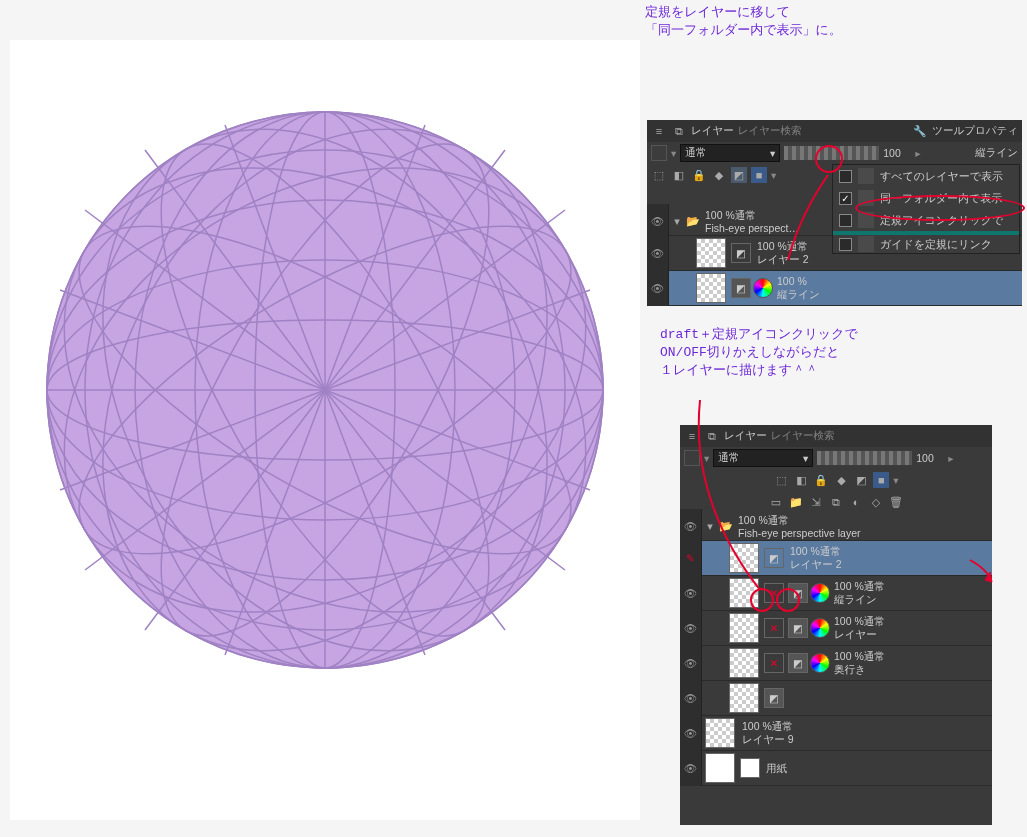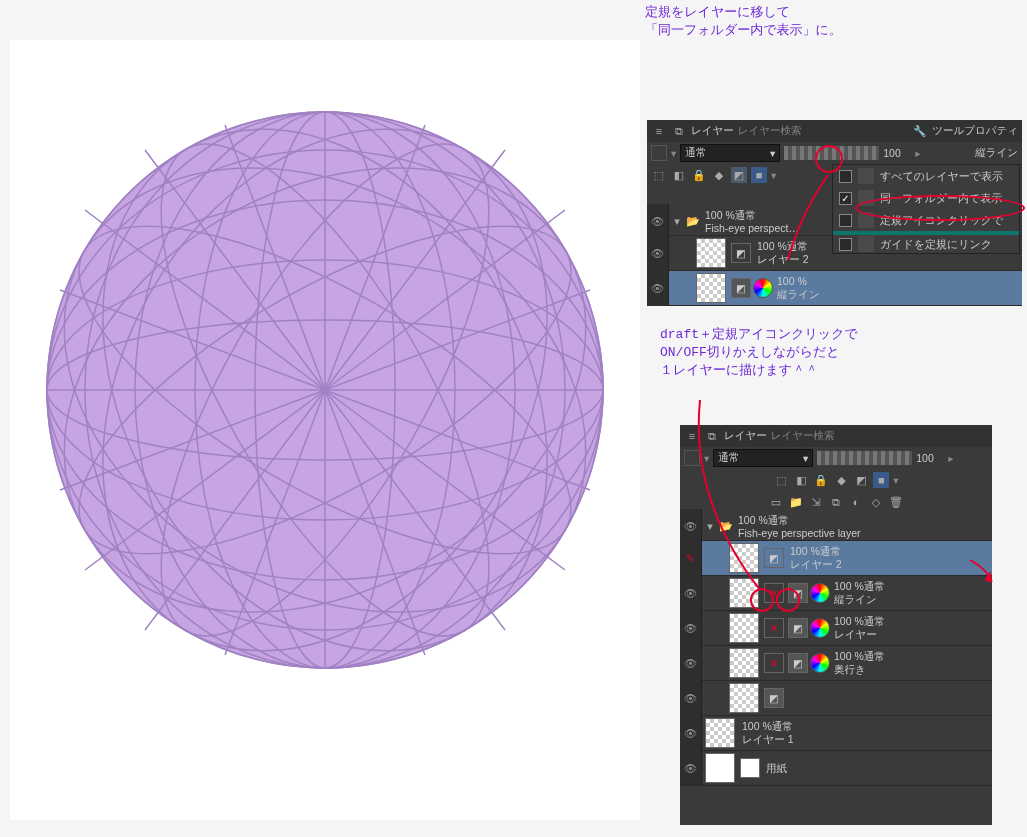--- a/index.html
+++ b/index.html
@@ -318,21 +318,21 @@
     <div class="eye">👁</div>
     <span class="indent"></span>
     <div class="thumb"></div>
     <div class="subthumb" style="background:#555">◩</div>
   </div>
   <div class="layer-row">
     <div class="eye">👁</div>
     <div class="thumb"></div>
     <div class="layer-text">
       <span class="l1">100 %通常</span>
-      <span class="l2">レイヤー 1</span>
+      <span class="l2">レイヤー 9</span>
     </div>
   </div>
   <div class="layer-row">
     <div class="eye">👁</div>
     <div class="thumb white"></div>
     <div class="subthumb" style="background:#fff"></div>
     <div class="layer-text">
       <span class="l2">用紙</span>
     </div>
   </div>

